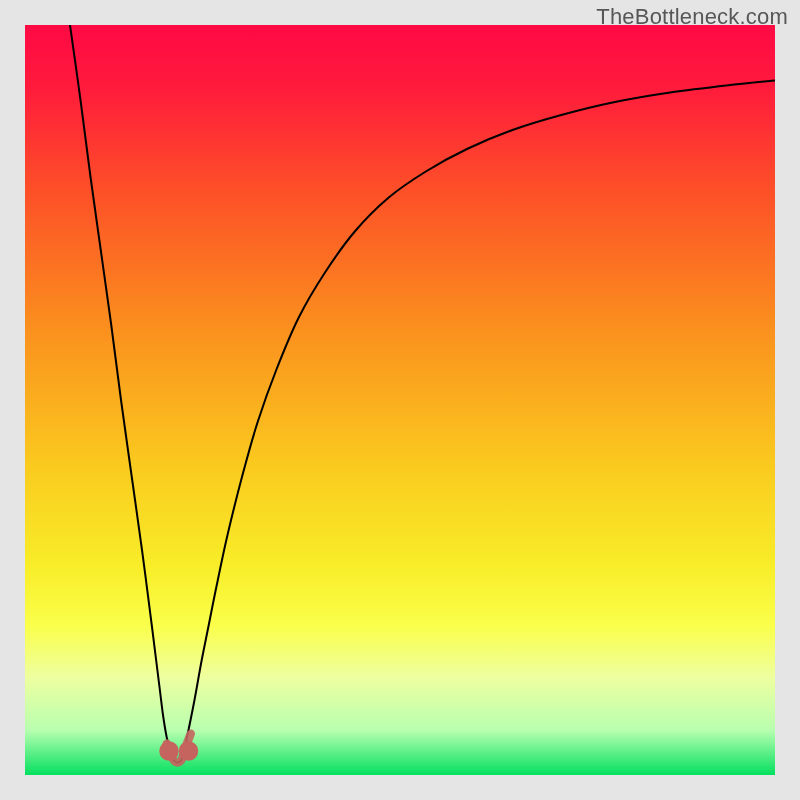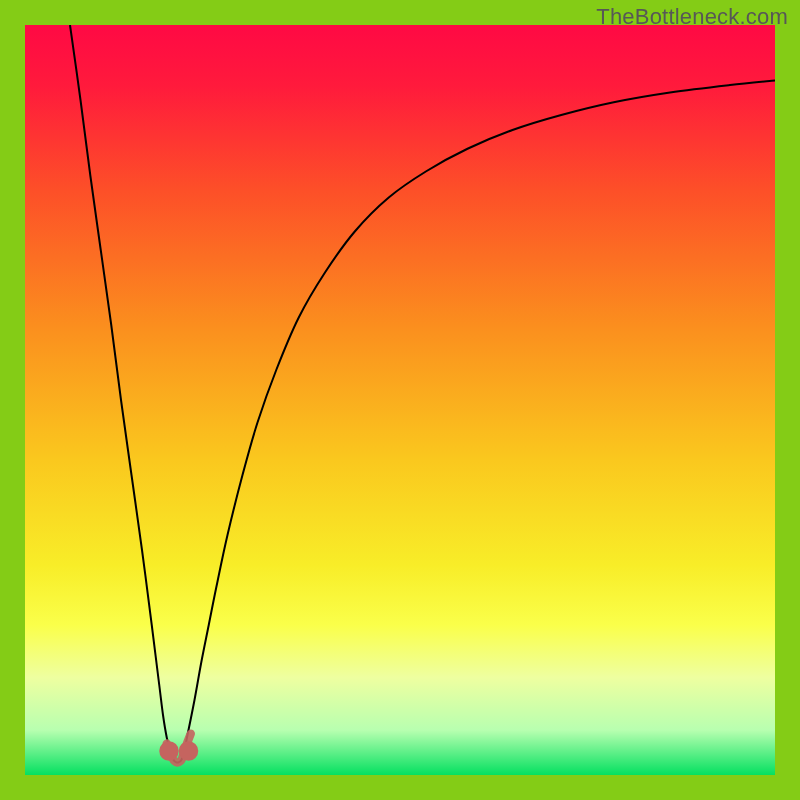--- a/index.html
+++ b/index.html
@@ -8,21 +8,21 @@
     width: 800px;
     height: 800px;
     overflow: hidden;
     background: #000;
     font-family: Arial, Helvetica, sans-serif;
   }
   .frame {
     position: absolute;
     left: 0; top: 0;
     width: 800px; height: 800px;
-    background: #84cc16;
+    background: #e5e5e5;
   }
   .plot {
     position: absolute;
     left: 25px;
     top: 25px;
     width: 750px;
     height: 750px;
     overflow: hidden;
   }
   .watermark {

